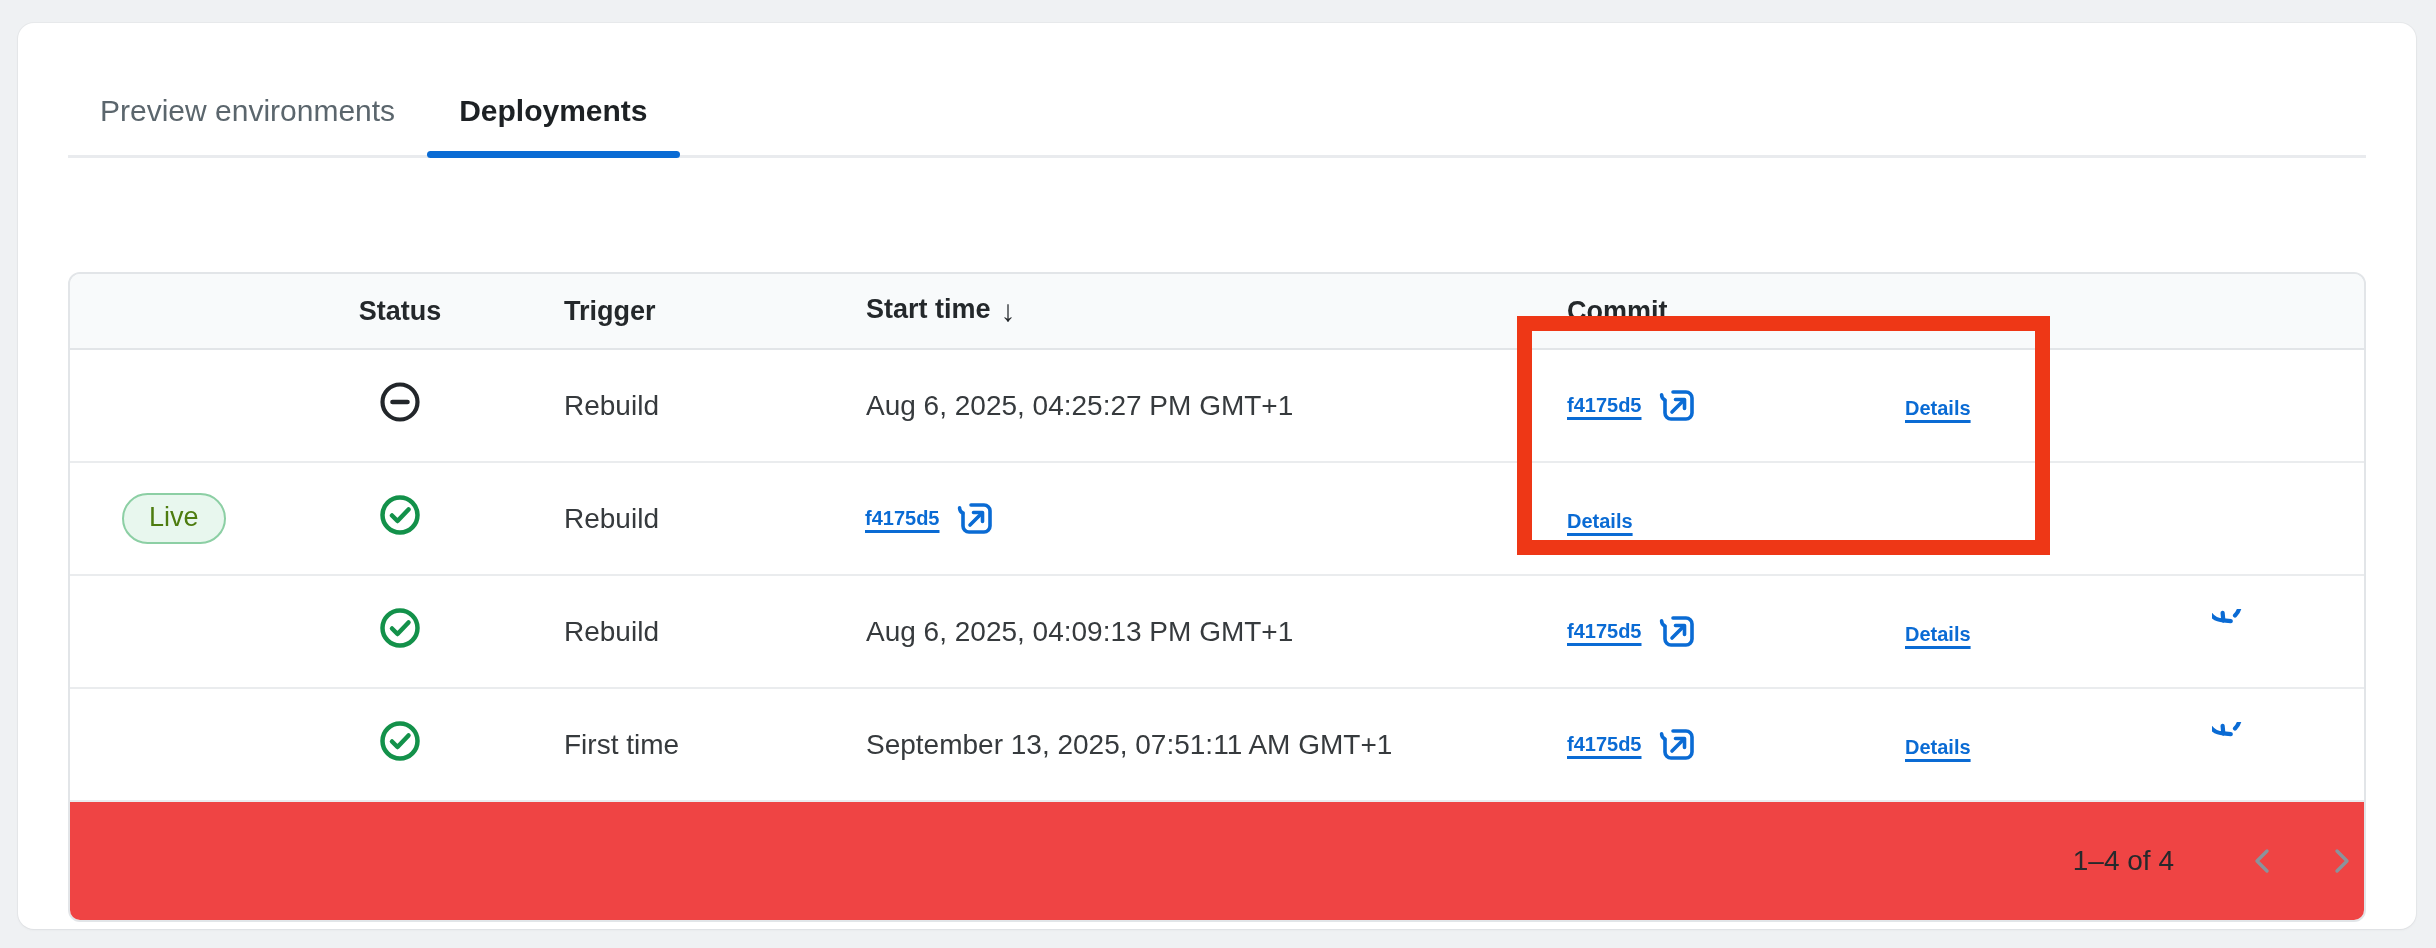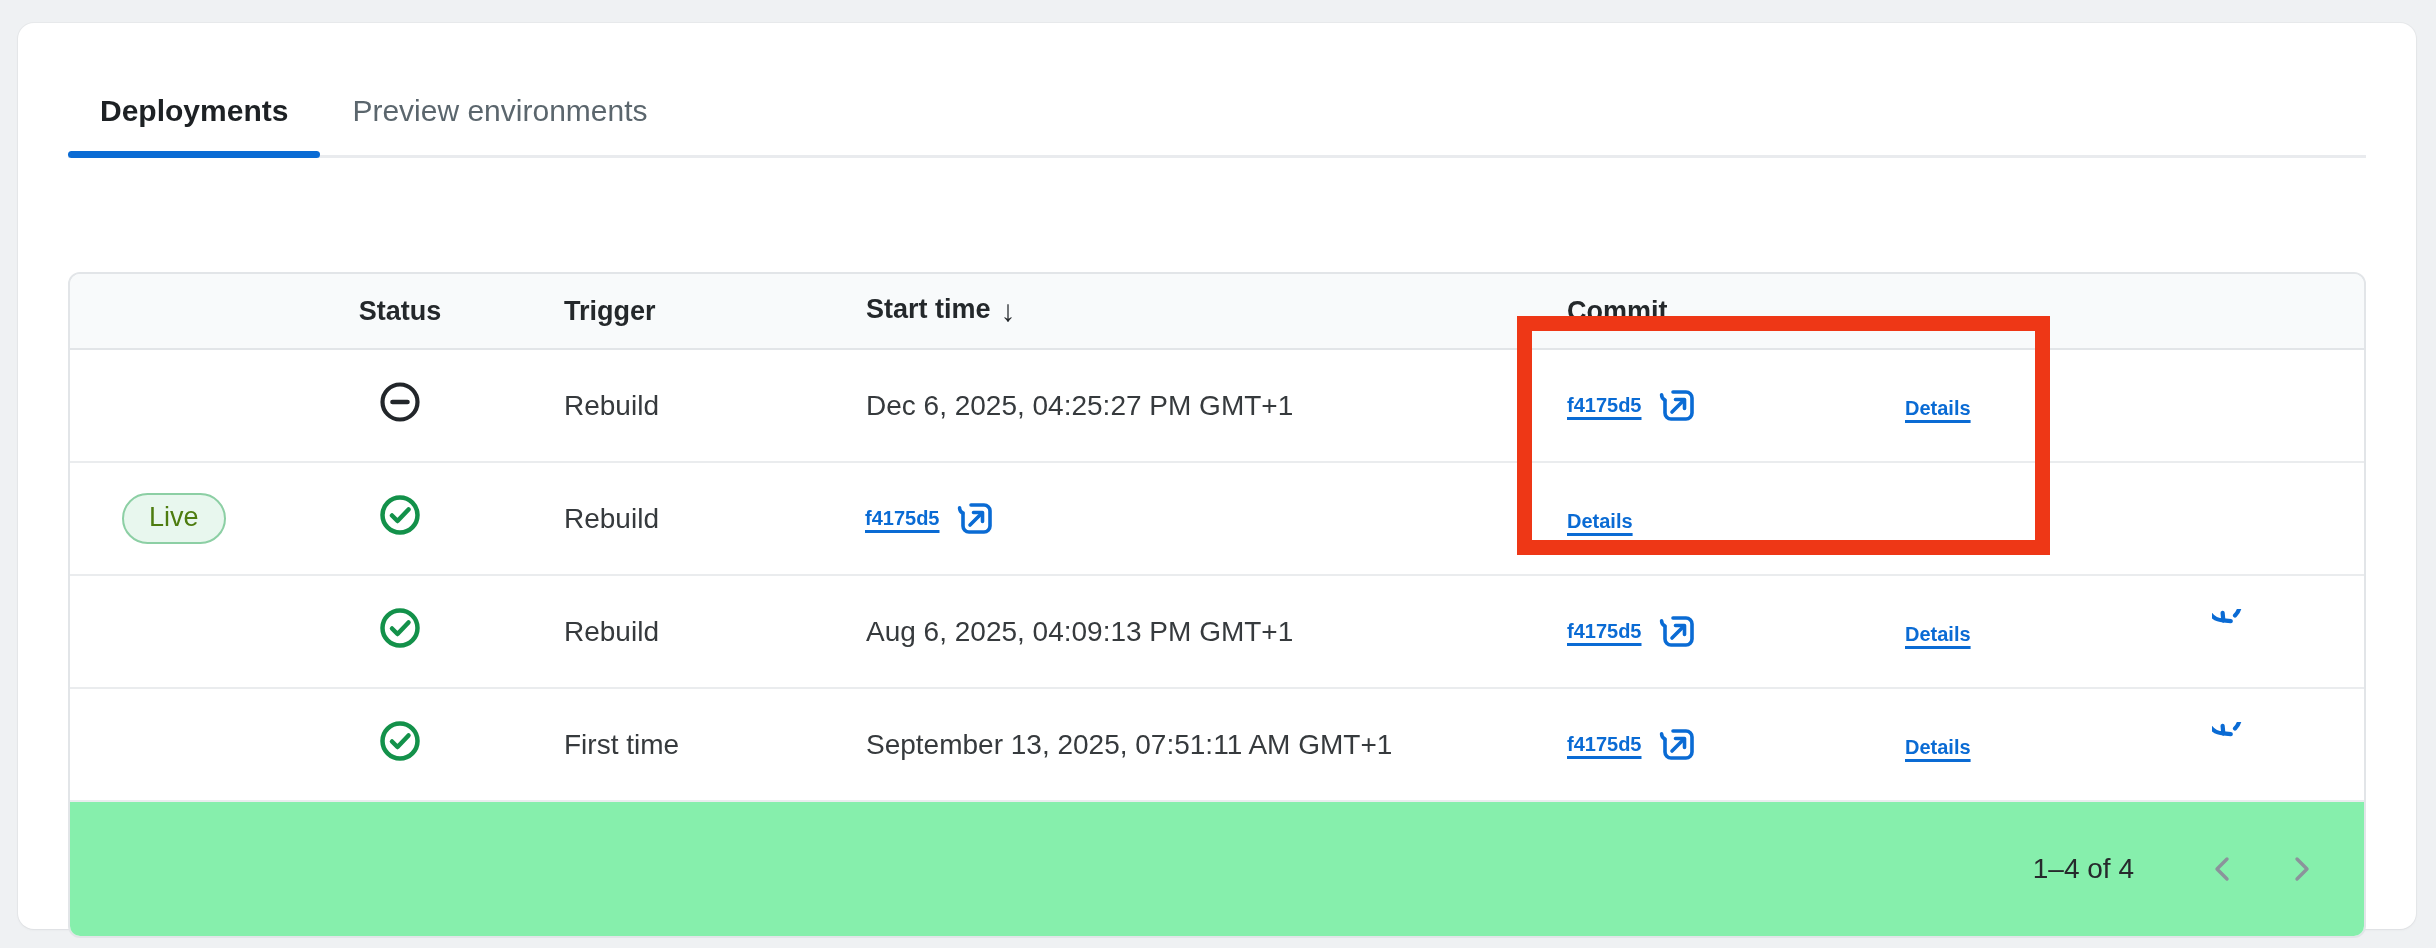--- a/index.html
+++ b/index.html
@@ -96,26 +96,25 @@
     font-size: 27px;
     color: #4d7c0f;
     background: #e8f7ee;
     border: 2.5px solid #8ccfa4;
     border-radius: 999px;
     white-space: nowrap;
   }
   .icon-btn { display: inline-flex; align-items: center; justify-content: center; cursor: pointer; background: none; border: none; }
   
   .tfoot {
-    height: 134px;
+    height: 118px;
     display: flex;
     align-items: center;
     justify-content: flex-end;
-    padding-right: 40px;
-    background: #86efac;
+    background: #ef4444;
   }
   .pager-label { font-size: 28px; color: #26292c; margin-right: 66px; }
   .pg-btn {
     width: 46px; height: 46px;
     display: inline-flex; align-items: center; justify-content: center;
     background: none; border: none; cursor: pointer;
   }
   .pg-btn + .pg-btn { margin-left: 32px; }
   
   .annotation-rect {
@@ -125,22 +124,22 @@
     border: 15px solid #ee3716;
     pointer-events: none;
   }
 </style>
 </head>
 <body>
 
 <div class="card">
 
   <div class="tabs">
+    <div class="tab inactive">Preview environments</div>
     <div class="tab active">Deployments</div>
-    <div class="tab inactive">Preview environments</div>
   </div>
 
   <div class="table">
 
     <div class="grid-row thead">
       <div class="c-badge"></div>
       <div class="c-status">Status</div>
       <div class="c-trigger">Trigger</div>
       <div class="c-start">
         <span>Start time</span>
@@ -155,21 +154,21 @@
       <div class="c-badge"></div>
       <div class="c-status">
         <span>
           <svg width="46" height="46" viewBox="0 0 46 46" fill="none">
             <circle cx="23" cy="23" r="17.5" stroke="#22262a" stroke-width="4.2"></circle>
             <line x1="15.5" y1="23" x2="30.5" y2="23" stroke="#22262a" stroke-width="4.6" stroke-linecap="round"></line>
           </svg>
         </span>
       </div>
       <div class="c-trigger">Rebuild</div>
-      <div class="c-start">Dec 6, 2025, 04:25:27 PM GMT+1</div>
+      <div class="c-start">Aug 6, 2025, 04:25:27 PM GMT+1</div>
       <div class="c-commit">
         <span class="link">f4175d5</span>
         <span class="icon-btn">
           <svg width="40" height="40" viewBox="0 0 40 40" fill="none" stroke="#0a6bd4" stroke-width="3.6" stroke-linecap="round" stroke-linejoin="round">
             <path d="M15 6 L28 6 C31.3 6 34 8.7 34 12 L34 27 C34 30.3 31.3 33 28 33 L13 33 C9.7 33 7 30.3 7 27 L7 15"></path>
             <path d="M7 14 C4.8 13.2 3.6 11.4 3.6 8.8"></path>
             <path d="M14 26 L26 14"></path>
             <path d="M17.5 13.5 L26.5 13.5 L26.5 22.5"></path>
           </svg>
         </span>

